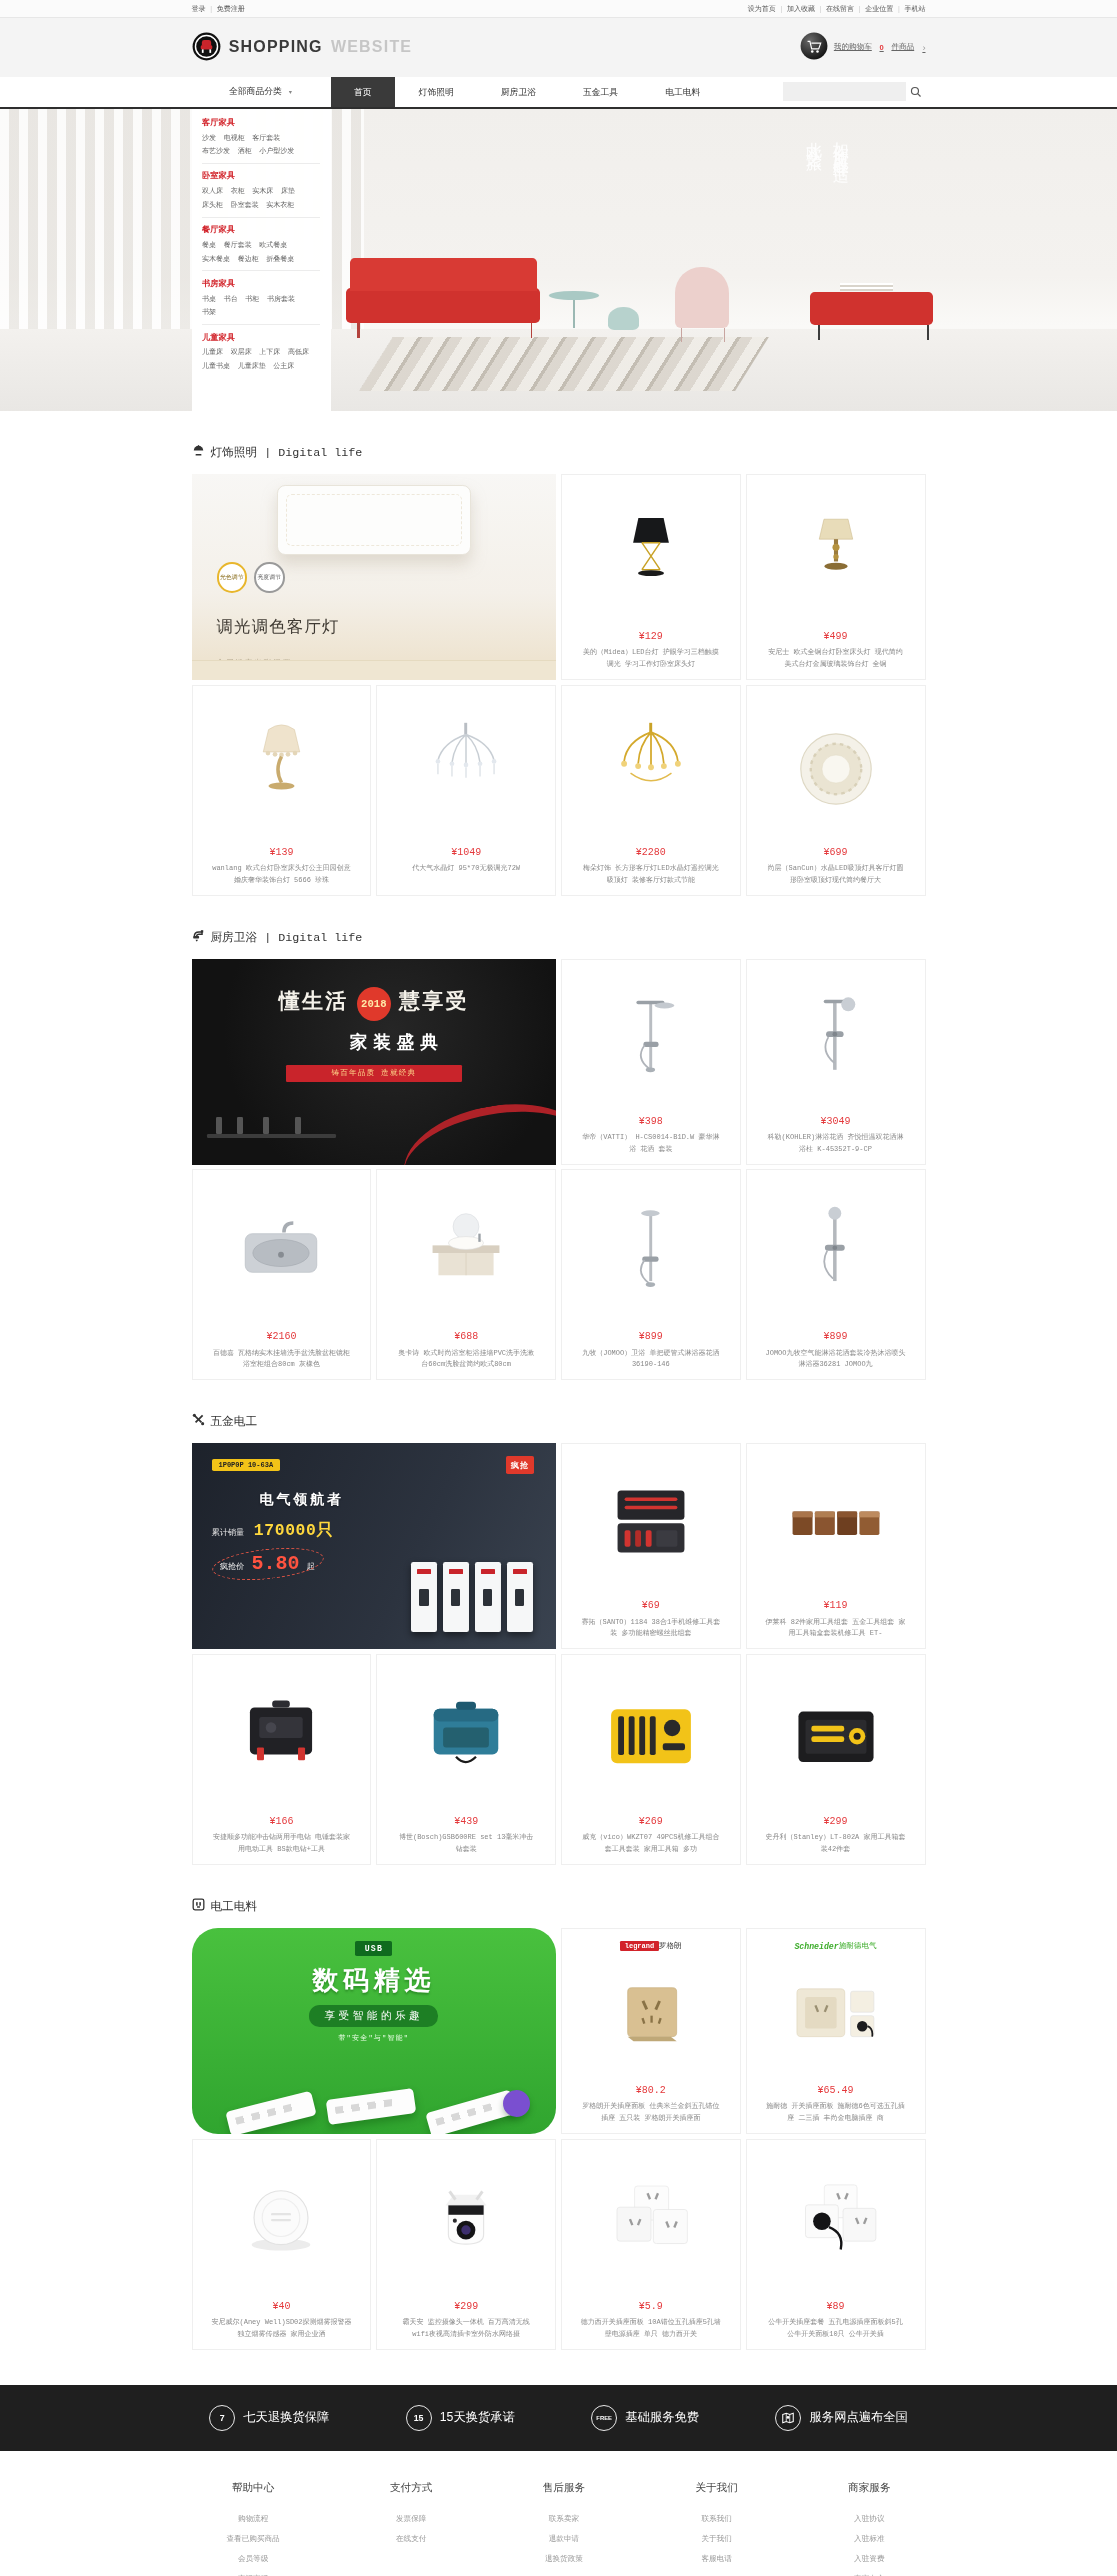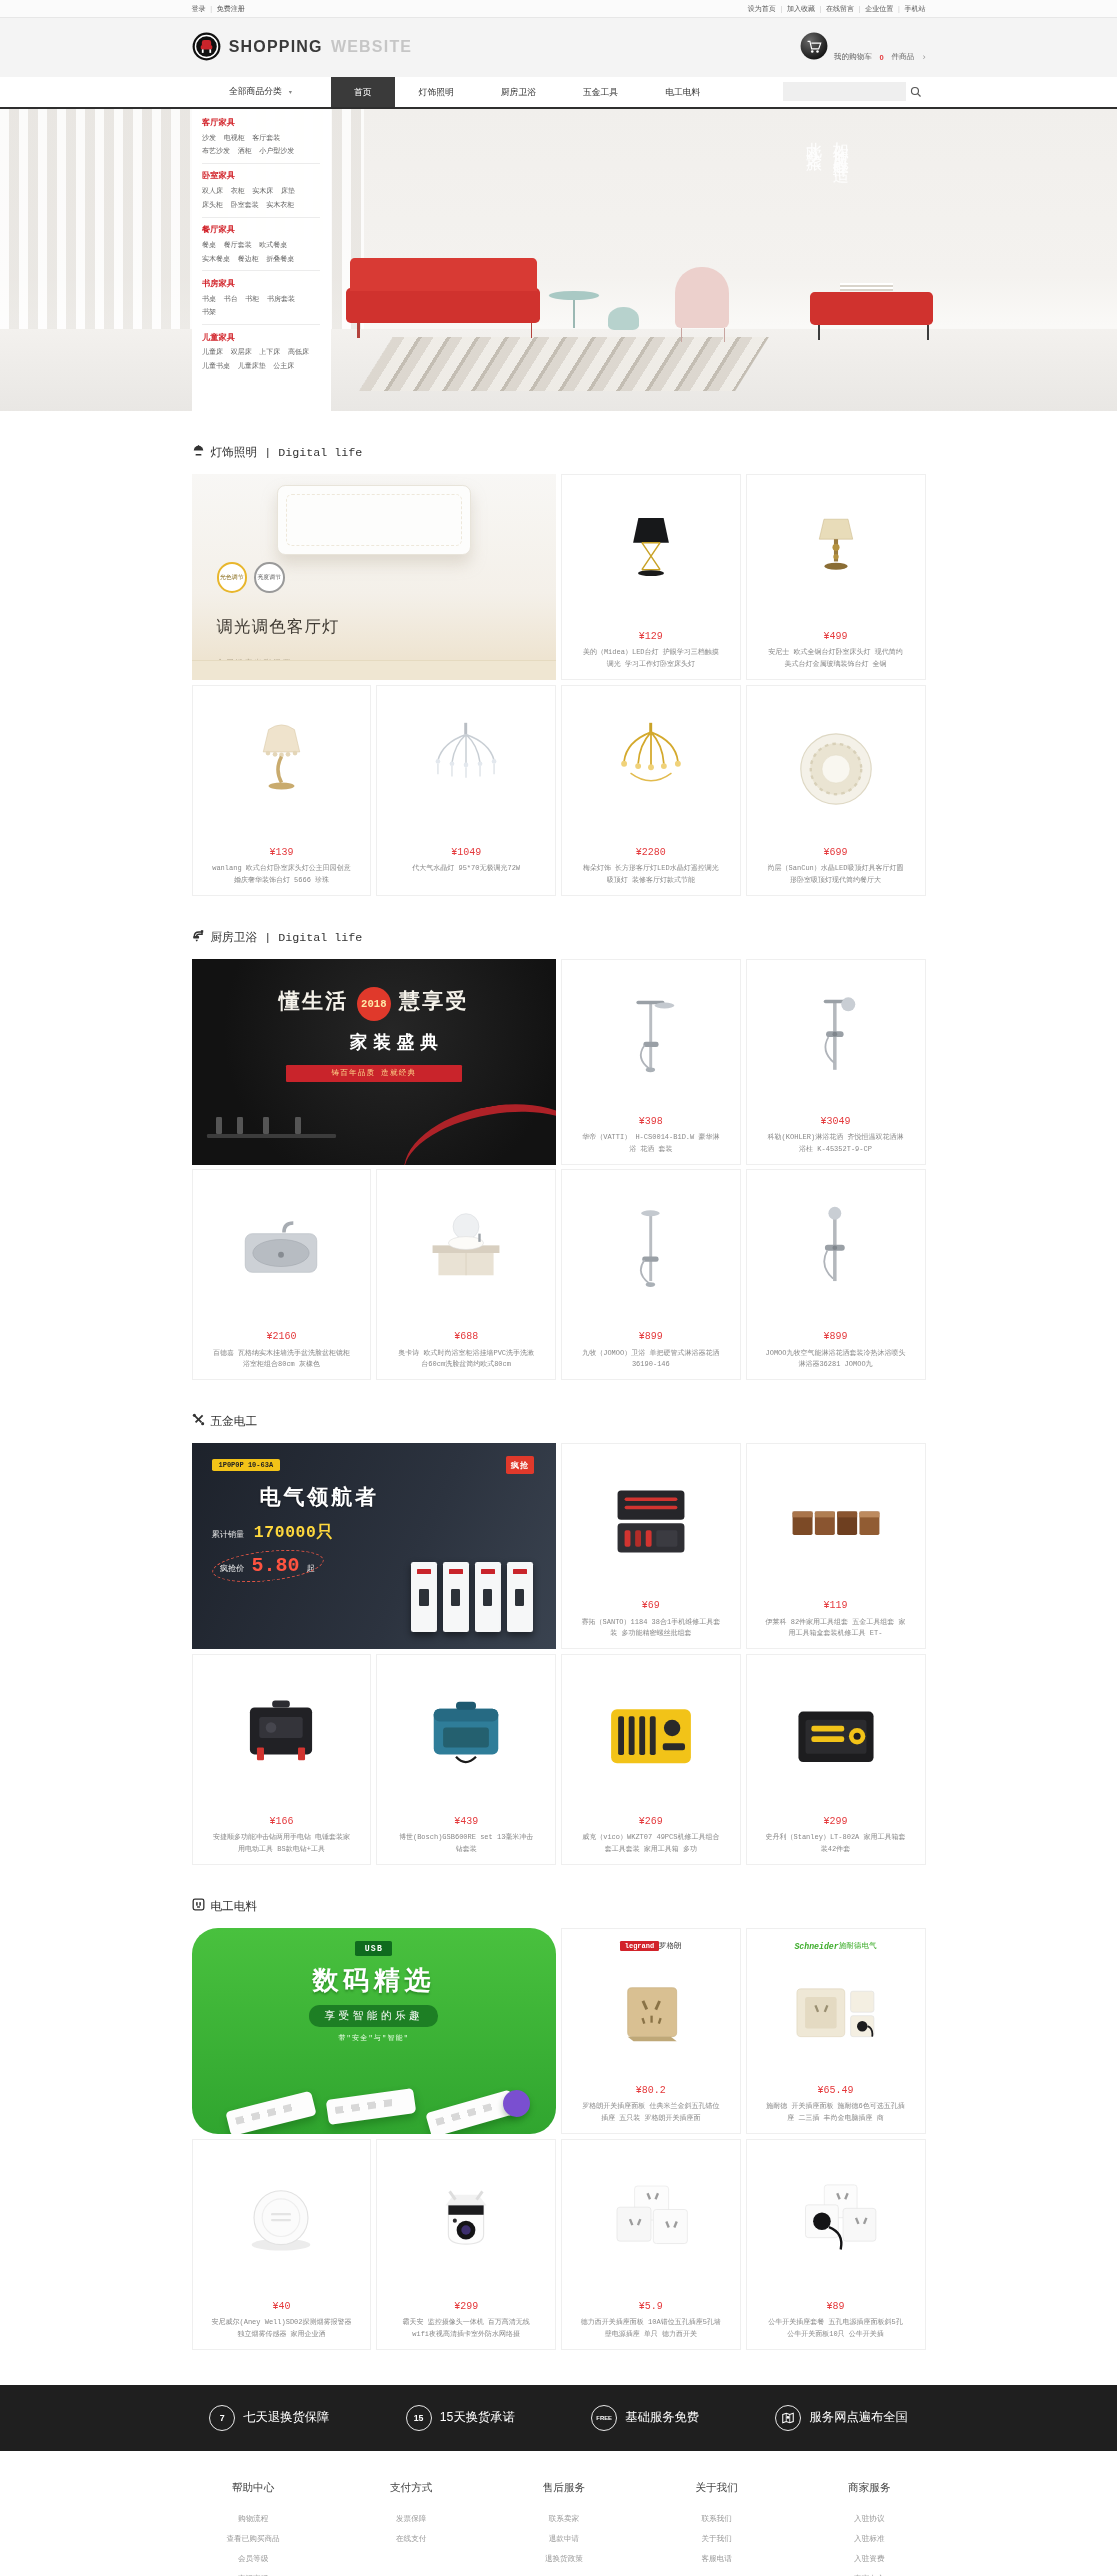--- a/index.html
+++ b/index.html
@@ -12,21 +12,21 @@
   .topbar-inner { display:flex; justify-content:space-between; line-height:17px; }
   .topbar a { color:#555; }
   .sep { color:#ccc; margin:0 4.7px; }
 
   
   .header { background:#f4f4f4; height:59px; }
   .header-inner { display:flex; align-items:center; height:100%; }
   .logo { display:flex; align-items:center; gap:8.2px; }
   .brand-main { font-size:16px; color:#3a3a3a; letter-spacing:1.2px; font-weight:bold; }
   .brand-sub { font-size:16px; color:#c6c6c6; letter-spacing:1.2px; font-weight:bold; }
-  .cart { margin-left:auto; display:flex; align-items:flex-end; gap:5.9px; font-size:7.6px; color:#666; }
+  .cart { margin-left:auto; display:flex; align-items:center; gap:5.9px; font-size:7.6px; color:#666;text-decoration:underline; }
   .cart-count { color:#e4393c; font-weight:bold; margin:0 1.8px; }
   .cart-arrow { color:#999; font-size:9.4px; margin-left:2.3px; }
 
   
   .nav { background:#fff; height:30.5px; }
   .nav-inner { display:flex; align-items:center; height:100%; }
   .all-cats { width:139px; text-align:center; font-size:8.8px; color:#333; cursor:pointer; }
   .all-cats .caret { font-size:5.3px; color:#888; margin-left:3.5px; }
   .nav-item { display:inline-block; padding:0 23.5px; line-height:30.5px; font-size:8.8px; color:#333; }
   .nav-item.active { background:#3a3a3a; color:#fff; }
@@ -103,21 +103,21 @@
   .bk-sub { text-align:center; font-size:17.6px; font-weight:bold; letter-spacing:5.9px; margin-top:9.4px; color:#fff;padding-left:46px; }
   .bk-ribbon { width:176px; margin:10.6px auto 0; background:#c9242b; color:#ffd98c; font-size:7.6px; text-align:center; padding:3.5px 0; letter-spacing:1.2px; border-radius:1.2px; }
   .bk-shelf { position:absolute; left:15.3px; bottom:9.4px; width:129px; height:38px; }
   .bk-shelf .bar { height:4.7px; background:#3c3c3c; border-radius:1.2px; margin-top:16.4px; }
   .bk-shelf .u { position:absolute; top:0; width:5.9px; height:16.4px; background:#555; border-radius:1.2px; }
   .bk-swoosh { position:absolute; right:-35px; bottom:-47px; width:188px; height:106px; border-radius:50%; border-top:8.2px solid rgba(201,36,43,.85); transform:rotate(-10deg); }
 
   
   .banner-hardware { background:linear-gradient(115deg,#1d222b 0%,#2c333f 60%,#3a4350 100%); color:#fff; padding:15.3px 20px; }
   .bh-badge { display:inline-block; background:#f2c318; color:#222; font-size:7px; font-weight:bold; padding:2.3px 7px; border-radius:1.8px; }
-  .bh-title { font-size:21px; font-weight:bold; letter-spacing:2.9px; margin-top:12px; text-shadow:0 1.2px 1.8px rgba(0,0,0,.5);padding-left:48px; }
+  .bh-title { font-size:14px; font-weight:bold; letter-spacing:2.9px; margin-top:20px; text-shadow:0 1.2px 1.8px rgba(0,0,0,.5);padding-left:48px; }
   .bh-sales { margin-top:9.4px; font-size:8.2px; color:#e8e8e8; }
   .bh-sales b { font-size:16.4px; color:#ffd83d; margin-left:4.7px; letter-spacing:0.6px; }
   .bh-price { margin-top:8.2px; font-size:8.2px; color:#eee; position:relative; display:inline-block; padding:3.5px 8.2px; }
   .bh-price i { font-style:normal; font-size:20px; font-weight:bold; color:#ff5340; margin:0 2.3px; }
   .bh-price:after { content:""; position:absolute; inset:0; border:1.2px dashed #e05545; border-radius:50%; transform:rotate(-6deg); }
   .bh-tag { position:absolute; right:22px; top:13px; background:#e0392b; color:#fff; font-size:8.2px; font-weight:bold; padding:3.5px 4.7px; border-radius:1.8px; letter-spacing:1.2px; }
   .bh-breakers { position:absolute; right:23.5px; bottom:17.6px; display:flex; gap:5.9px; }
   .bh-breaker { width:26px; height:70px; background:#f6f7f8; border-radius:2.3px; position:relative; box-shadow:0 3.5px 7px rgba(0,0,0,.45); }
   .bh-breaker:before { content:""; position:absolute; left:5.9px; top:7px; width:14px; height:4.7px; background:#c9242b; border-radius:0.6px; }
   .bh-breaker:after { content:""; position:absolute; left:8.2px; top:27px; width:9.4px; height:17.6px; background:#2c3138; border-radius:1.2px; }

